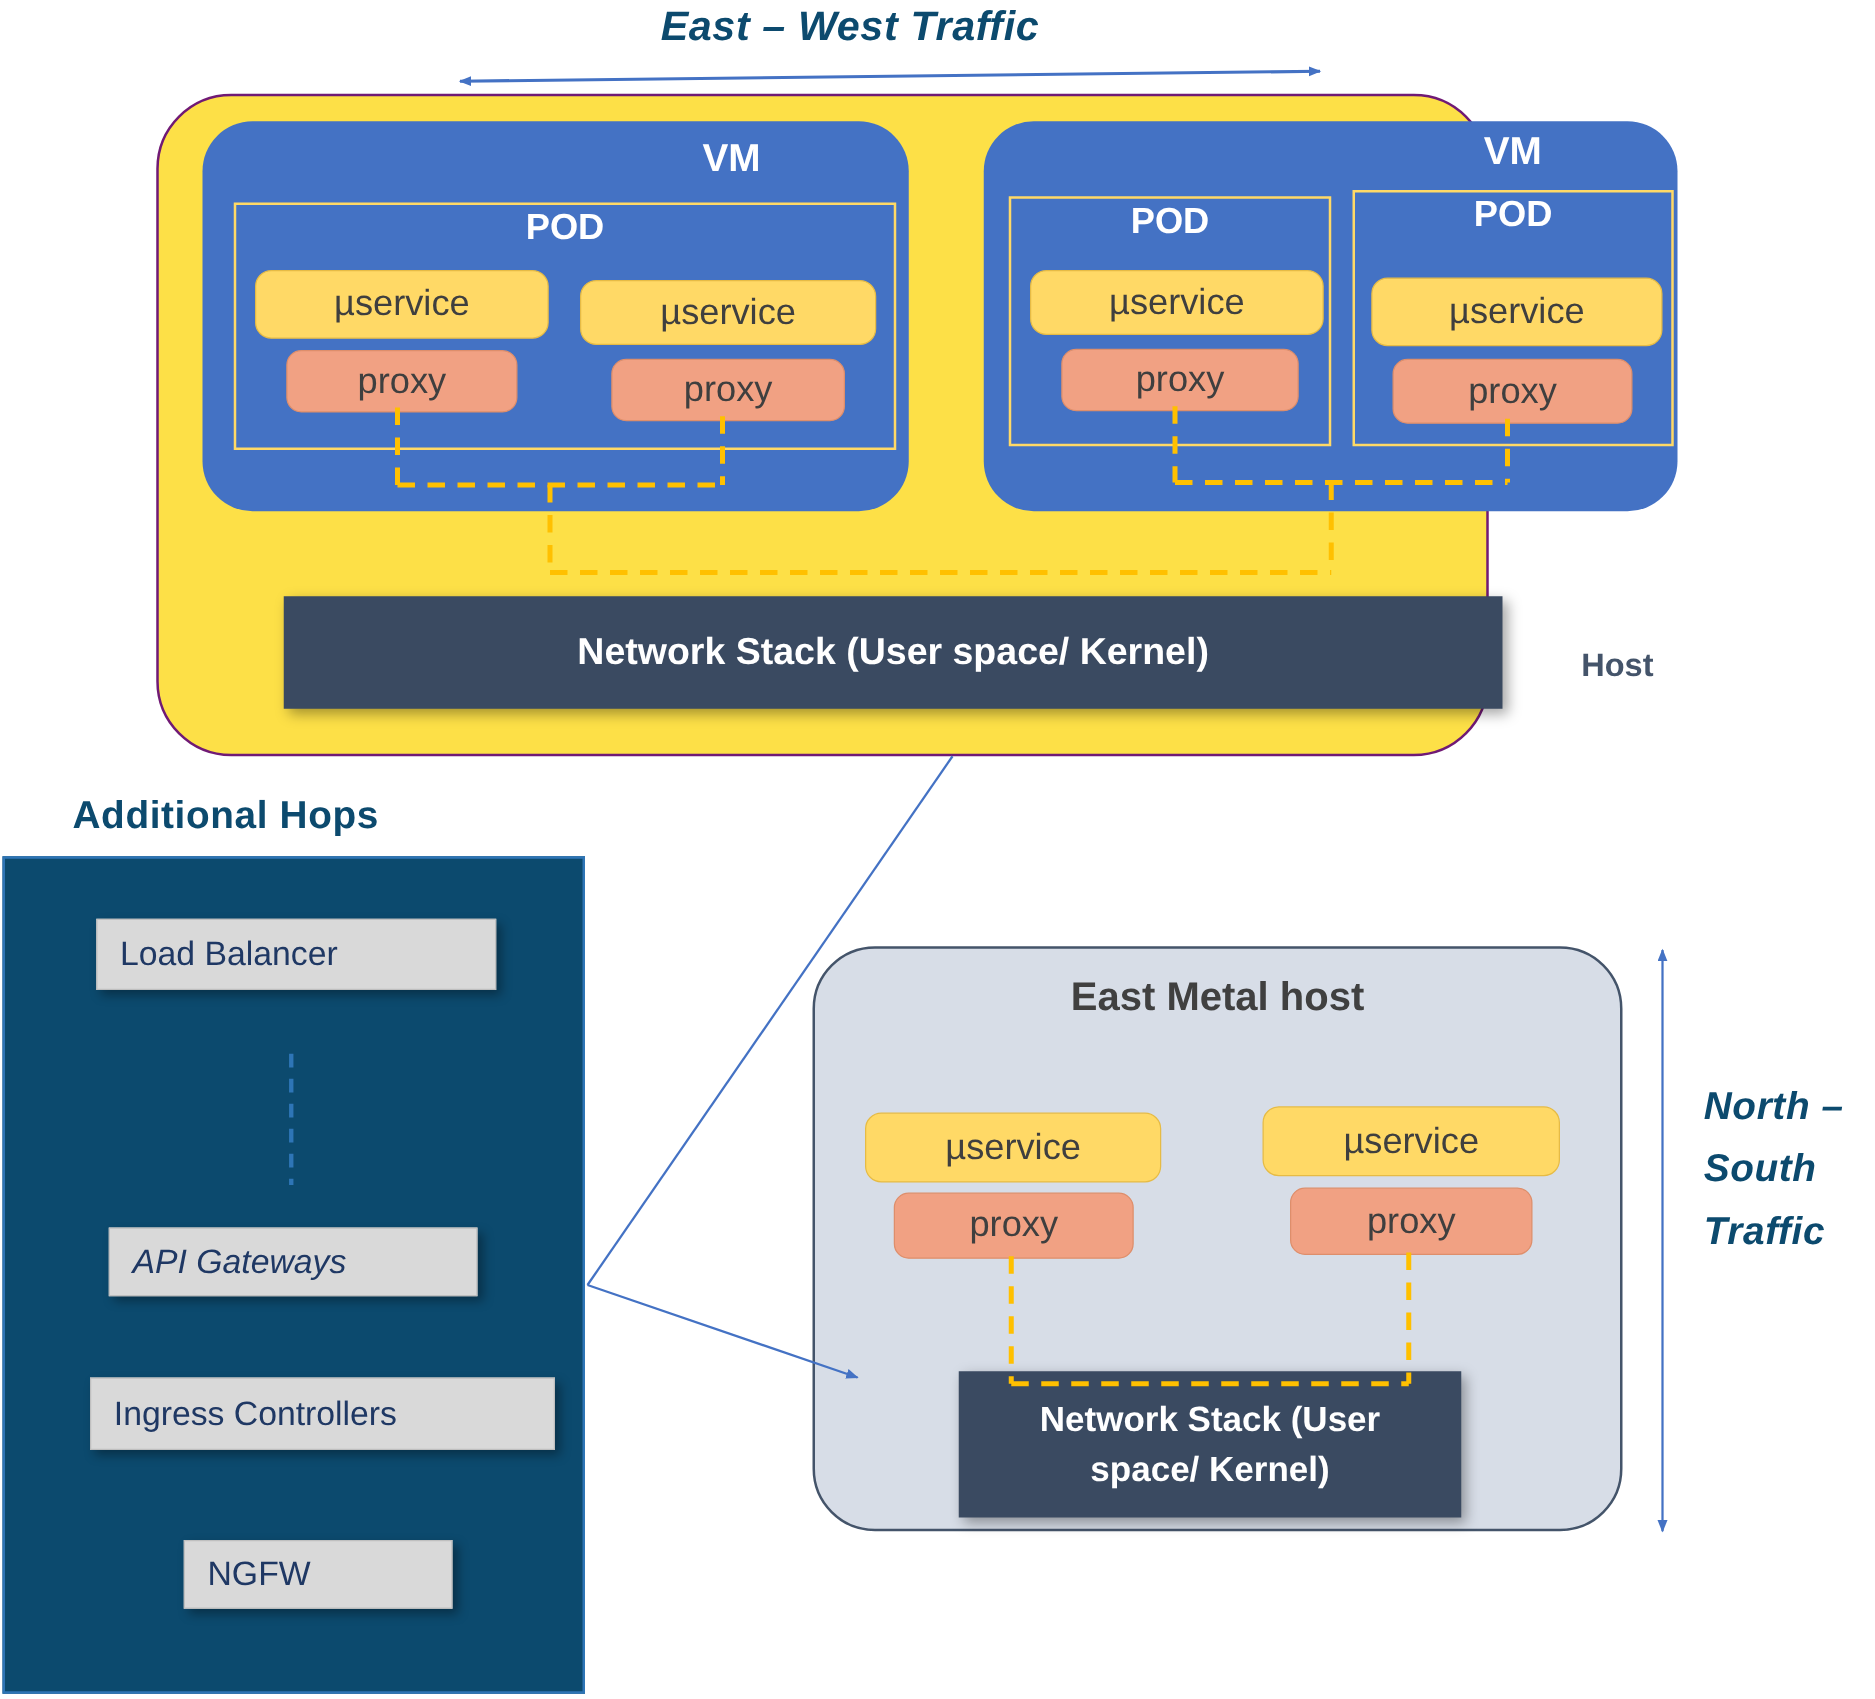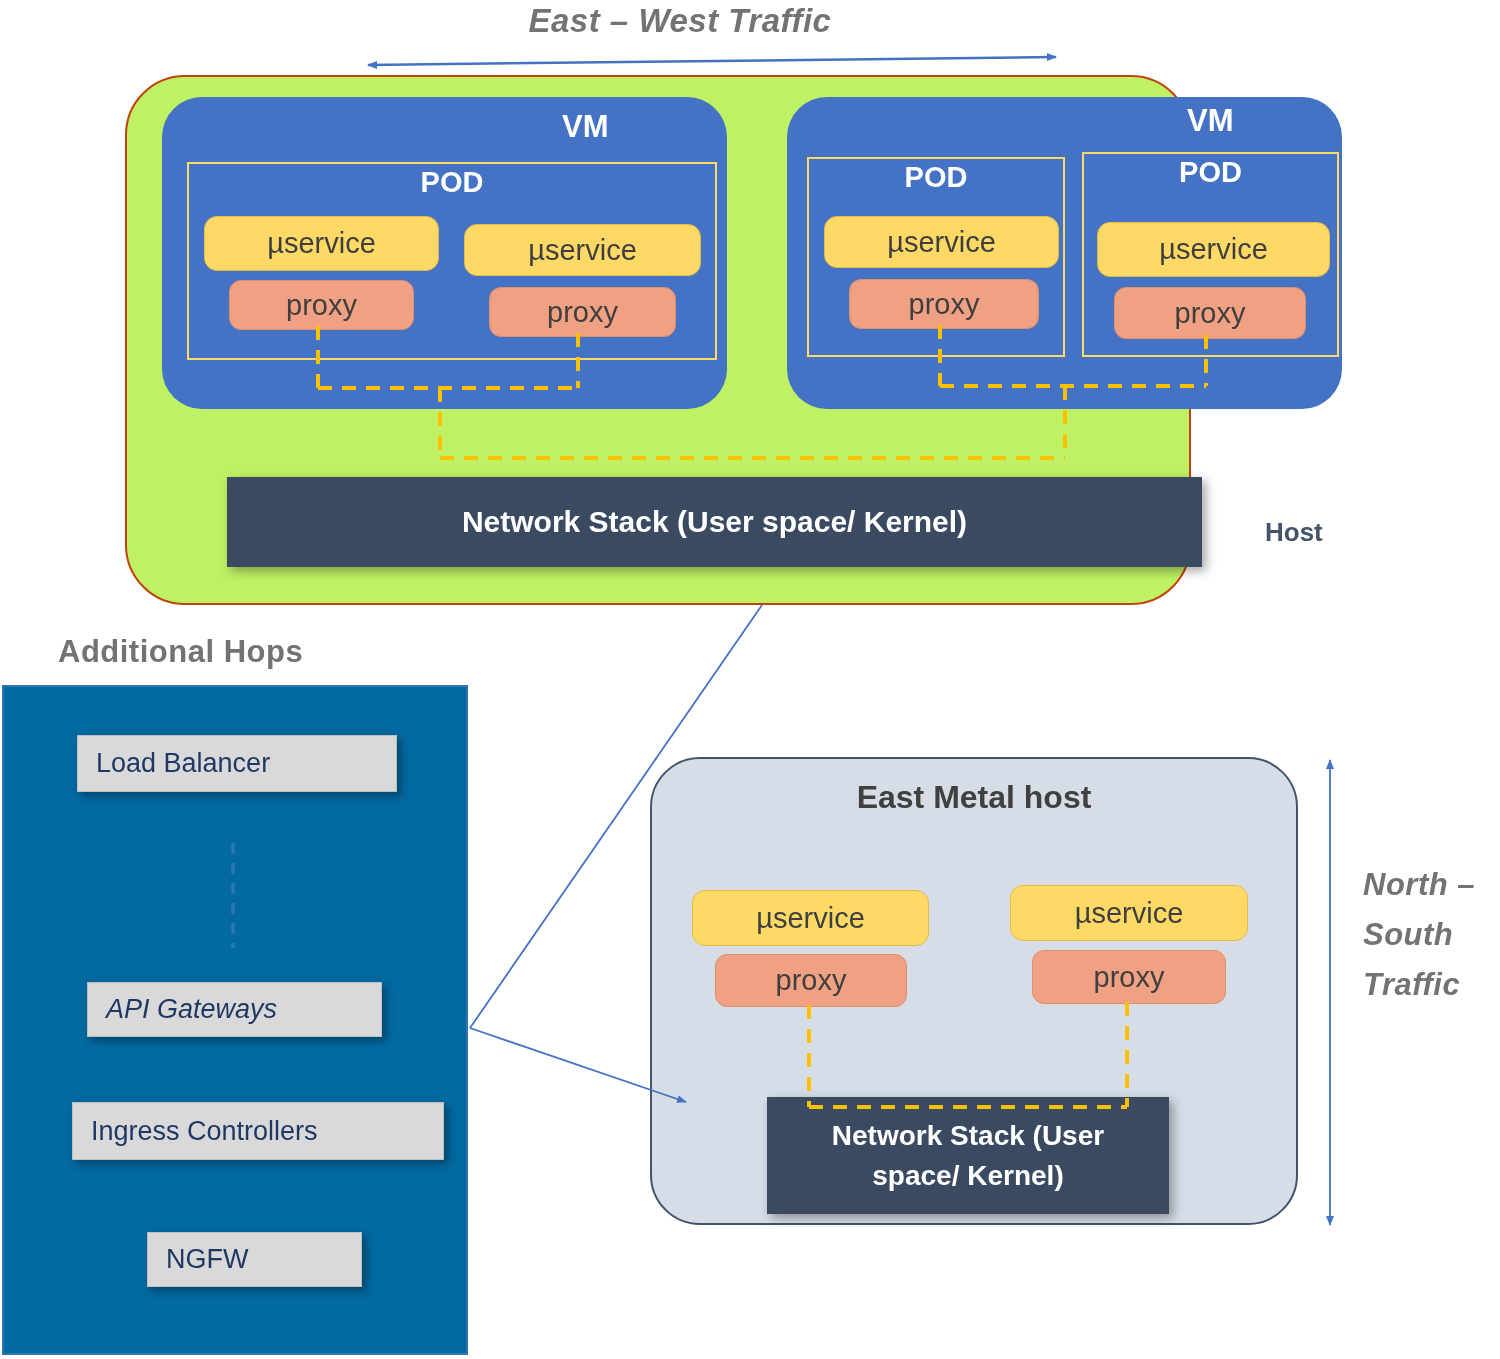--- a/index.html
+++ b/index.html
@@ -4,31 +4,31 @@
 <style>
   * { margin: 0; padding: 0; box-sizing: border-box; }
   html, body { background: #ffffff; }
   body { font-family: "Liberation Sans", sans-serif; }
   .canvas { position: relative; width: 1500px; height: 1359px; background: #ffffff; overflow: hidden; }
 
   .abs { position: absolute; }
 
   
   .gold-title {
-    color: #737373; font-weight: bold; font-style: italic;
+    color: #0c4a6e; font-weight: bold; font-style: italic;
     font-size: 33px; letter-spacing: 0.5px;
   }
   .ew-title { left: 480px; top: 2px; width: 400px; text-align: center; }
   .hops-title { left: 58px; top: 634px; font-style: normal; font-size: 31px; }
   .ns-title { left: 1363px; top: 860px; font-size: 31px; line-height: 50px; }
 
   
   .host {
     left: 125px; top: 75px; width: 1066px; height: 530px;
-    background: #bef264; border: 2px solid #c2410c; border-radius: 60px;
+    background: #fde047; border: 2px solid #701a75; border-radius: 60px;
   }
   .host-label {
     left: 1138px; top: 440px; font-size: 26px; font-weight: bold; color: #44546a;
   }
 
   
   .vm { background: #4472c4; border-radius: 40px; }
   .vm1 { left: 35px; top: 20px; width: 565px; height: 312px; }
   .vm2 { left: 660px; top: 20px; width: 555px; height: 312px; }
   .vm-label { color: #ffffff; font-size: 31px; font-weight: bold; }
@@ -70,21 +70,21 @@
     background: #3a4a61; color: #ffffff; font-weight: bold;
     display: flex; align-items: center; justify-content: center; text-align: center;
     box-shadow: 4px 4px 10px rgba(0,0,0,0.35);
   }
   .netstack-host { left: 100px; top: 400px; width: 975px; height: 90px; font-size: 30px; }
   .netstack-bm   { left: 115px; top: 338px; width: 402px; height: 117px; font-size: 28px; padding: 0 40px; line-height: 40px; }
 
   
   .hops-box {
     left: 2px; top: 685px; width: 466px; height: 670px;
-    background: #0369a1; border: 2px solid #2e75b6;
+    background: #0c4a6e; border: 2px solid #2e75b6;
   }
   .hop-item {
     background: #d9d9d9; border: 1px solid #bfbfbf;
     box-shadow: 4px 4px 8px rgba(0,0,0,0.35);
     color: #1f3864; font-size: 27px;
     display: flex; align-items: center; padding-left: 18px;
   }
   .hop-lb   { left: 73px;  top: 48px;  width: 320px; height: 57px; }
   .hop-api  { left: 83px;  top: 295px; width: 295px; height: 55px; font-style: italic; }
   .hop-ing  { left: 68px;  top: 415px; width: 372px; height: 58px; }

